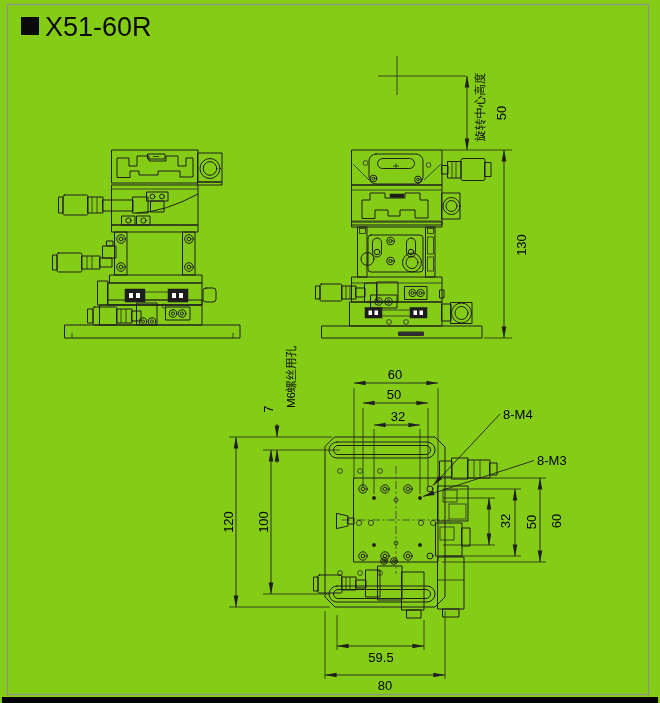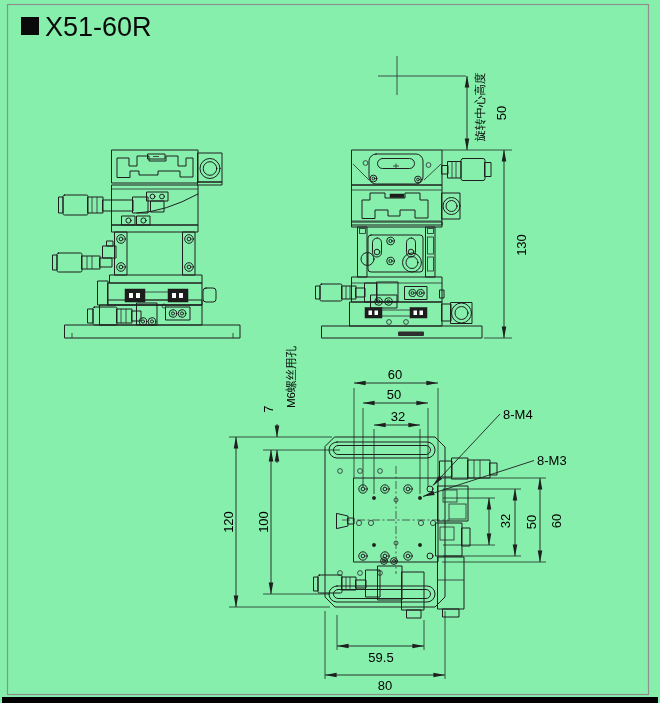--- a/index.html
+++ b/index.html
@@ -1,16 +1,16 @@
 <!DOCTYPE html>
 <html><head>
 <meta charset="utf-8">
 <style>
   html,body{margin:0;padding:0;background:#fff;}
-  #page{position:relative;width:660px;height:703px;background:#86efac;overflow:hidden;
+  #page{position:relative;width:660px;height:703px;background:#84cc16;overflow:hidden;
         font-family:"Liberation Sans",sans-serif;}
   svg{position:absolute;left:0;top:0;}
   .ln{fill:none;stroke:#1f1f1f;stroke-width:1;stroke-linejoin:round;stroke-linecap:square;}
   .thin{fill:none;stroke:#2a2a2a;stroke-width:.8;}
   .dk{fill:#1d1d1d;stroke:#1d1d1d;stroke-width:.5;}
   .wh{fill:#ffffff;stroke:none;}
   .cl{fill:none;stroke:#3a3a3a;stroke-width:.8;stroke-dasharray:8 2.5 2 2.5;}
   .dim{fill:none;stroke:#1f1f1f;stroke-width:.9;}
   .ext{fill:none;stroke:#1f1f1f;stroke-width:.75;}
   text.t{font-family:"Liberation Sans",sans-serif;font-size:13px;fill:#000;}

